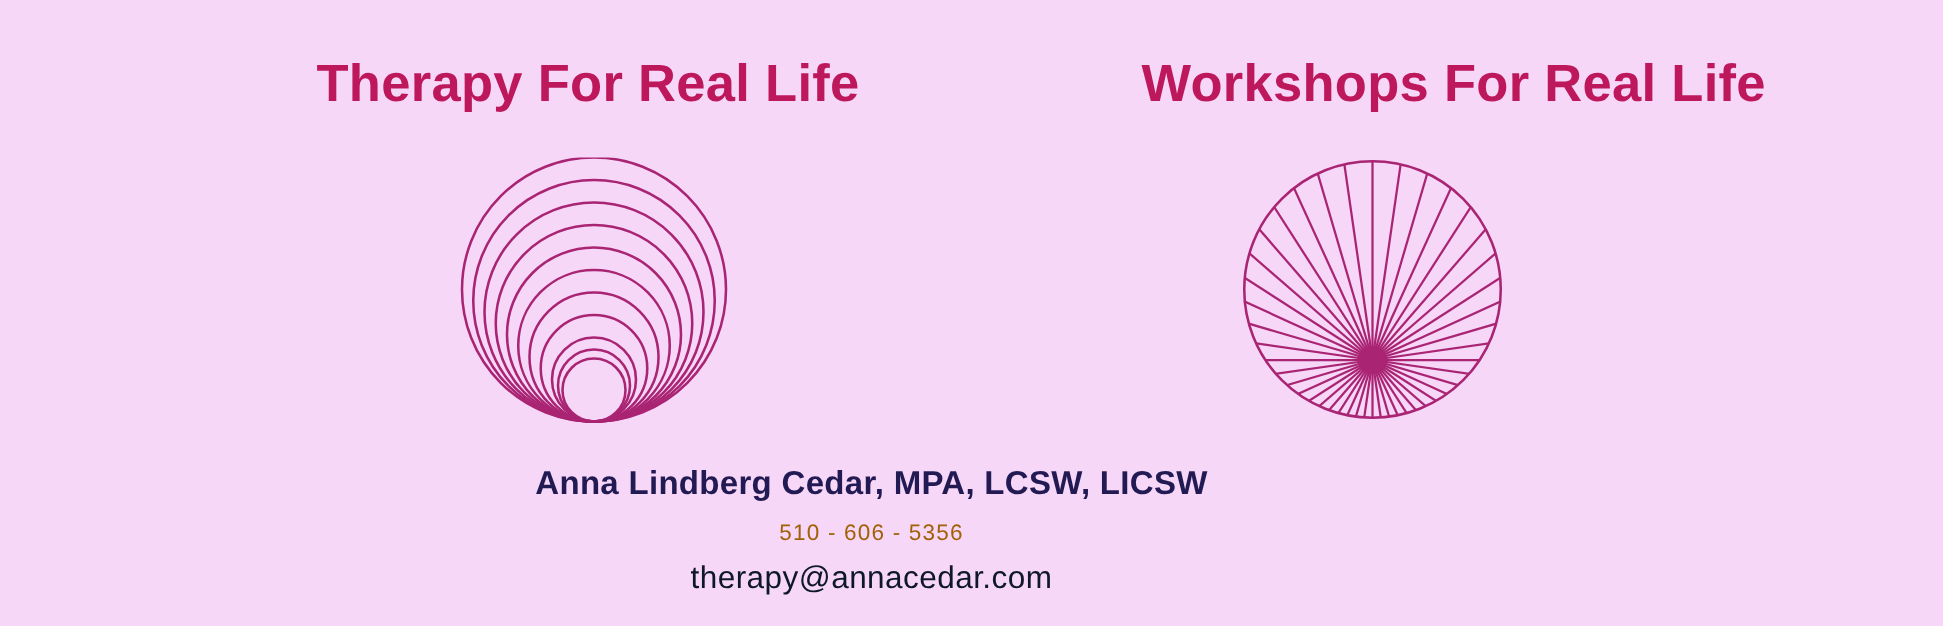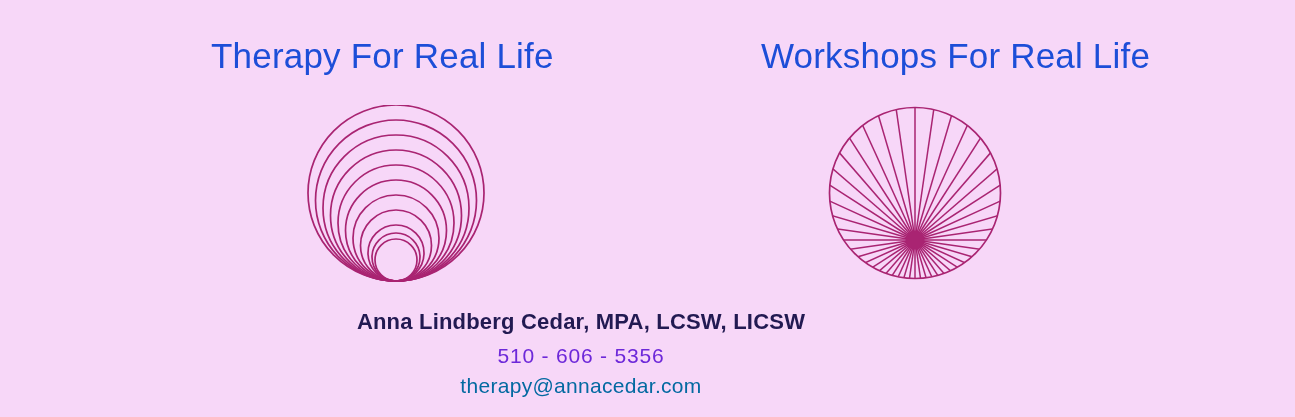--- a/index.html
+++ b/index.html
@@ -18,24 +18,24 @@
     position: relative;
     width: 1295px;
     height: 417px;
     background: #f7d7f8;
   }
 
   
   .heading {
     position: absolute;
     font-family: "Liberation Sans", sans-serif;
-    font-weight: normal;
+    font-weight: bold;
     font-size: 35px;
     letter-spacing: 0.2px;
-    color: #1d4ed8;
+    color: #be185d;
     white-space: nowrap;
     top: 36px;
   }
   #heading-therapy {
     left: 211px;
   }
   #heading-workshops {
     left: 713px;
     margin-left: 48px;
   }
@@ -87,33 +87,33 @@
     font-weight: bold;
     font-size: 22px;
     letter-spacing: 0.2px;
     color: #221a52;
     line-height: 28px;
   }
   #contact-phone {
     display: block;
     font-family: "Liberation Sans", sans-serif;
     font-weight: normal;
-    font-size: 21px;
+    font-size: 15px;
     letter-spacing: 0.8px;
-    color: #6d28d9;
+    color: #a16207;
     line-height: 30px;
     margin-top: 5px;
   }
   #contact-email {
     display: block;
     font-family: "Liberation Sans", sans-serif;
     font-weight: normal;
     font-size: 21px;
     letter-spacing: 0.3px;
-    color: #0369a1;
+    color: #0f172a;
     line-height: 30px;
   }
 </style>
 </head>
 <body>
 
 <div id="banner">
 
   <div class="heading" id="heading-therapy">Therapy For Real Life</div>
 

